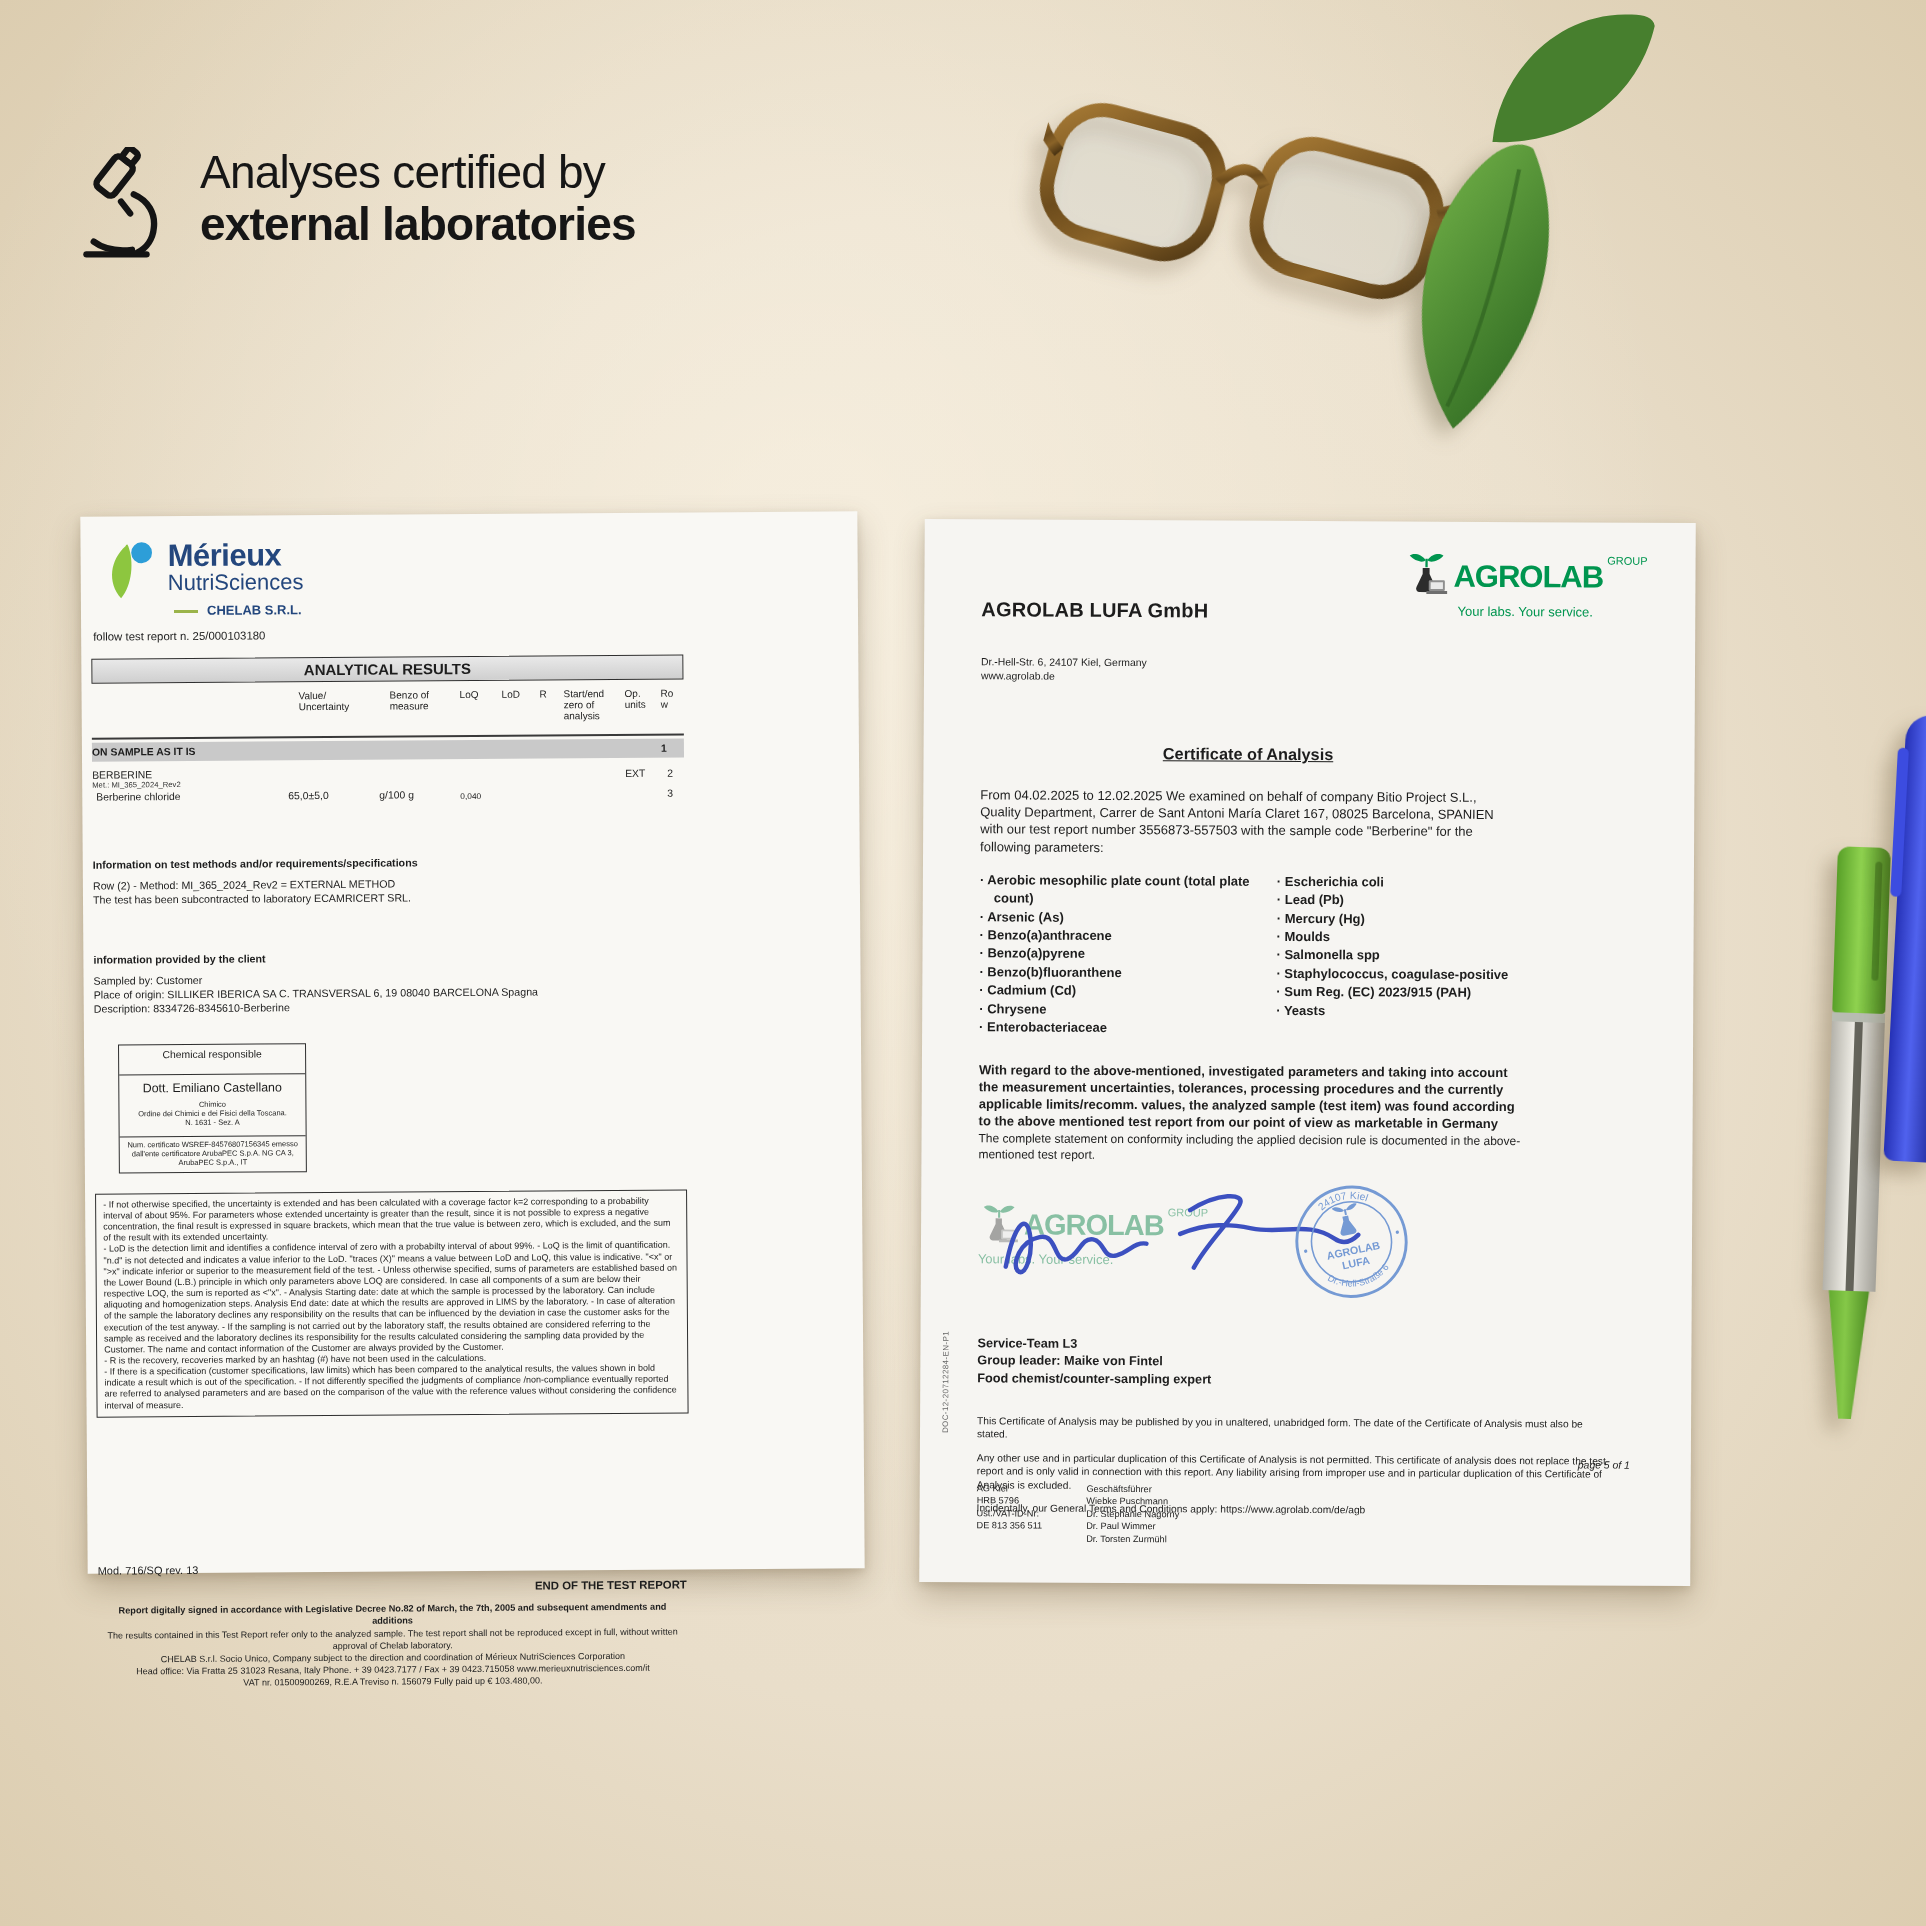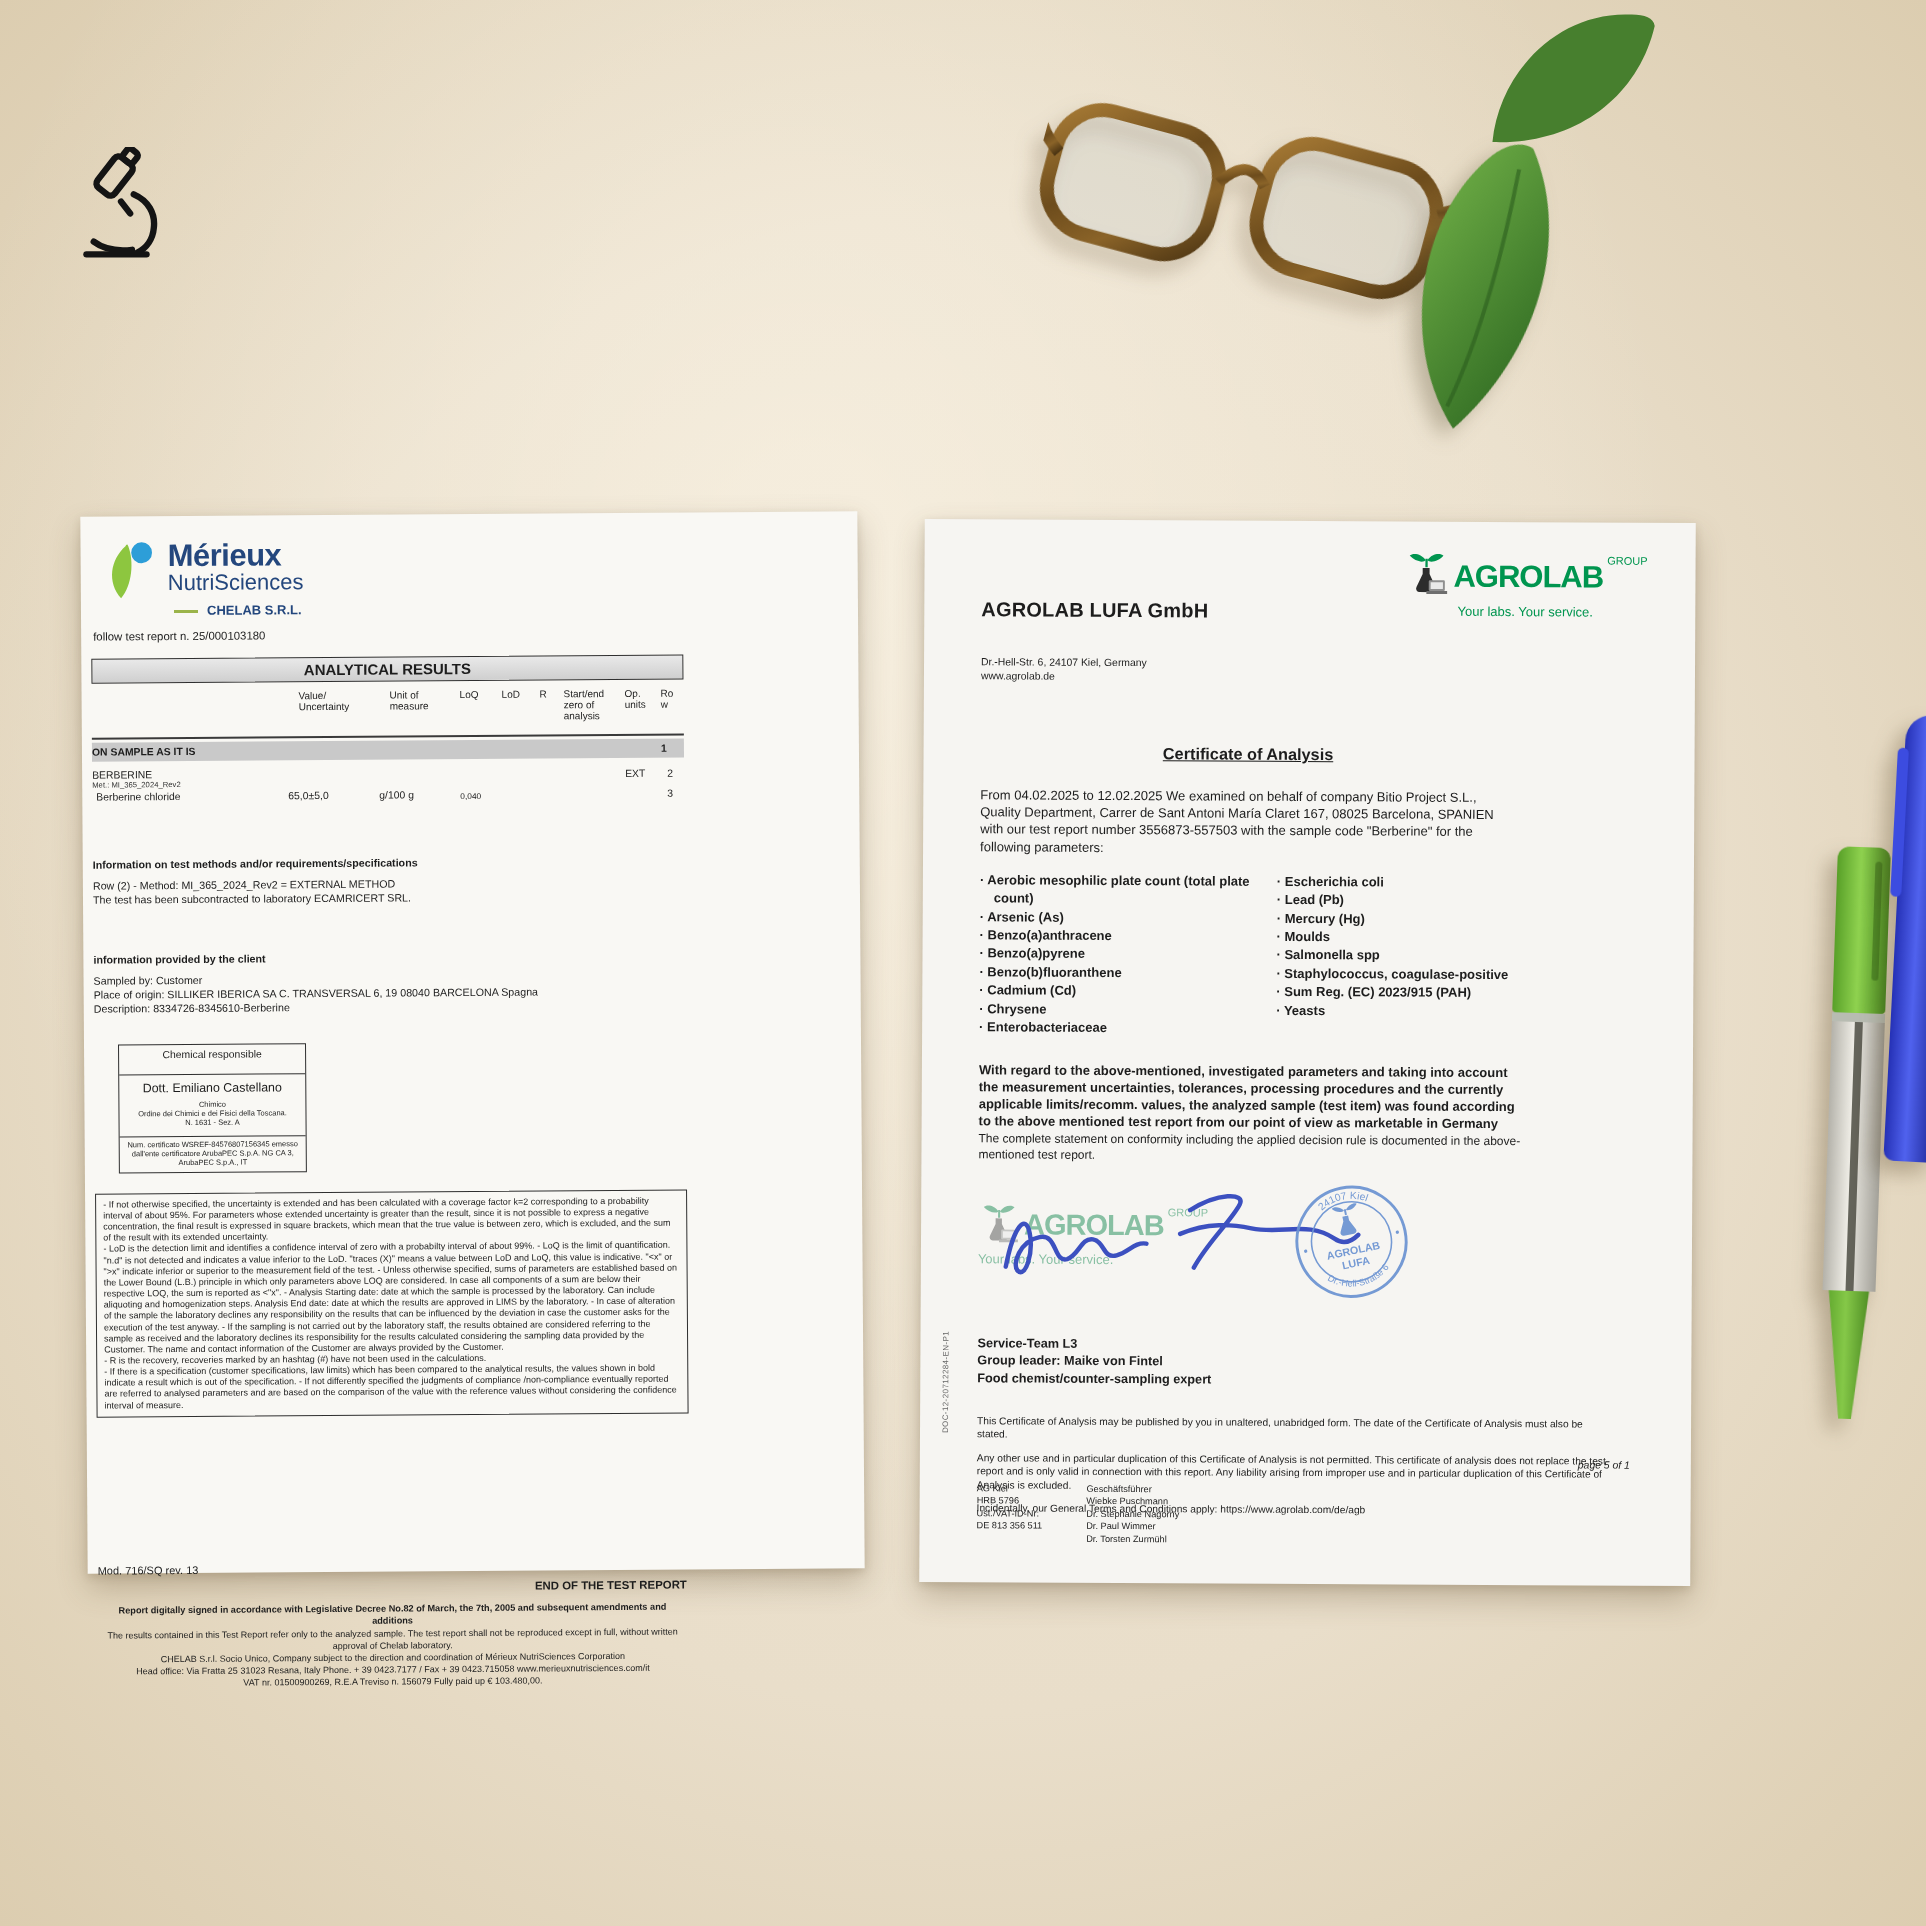--- a/index.html
+++ b/index.html
@@ -121,20 +121,24 @@
         <g transform="rotate(38 40 28)">
           <rect x="28" y="12" width="24" height="42" rx="6"></rect>
           <rect x="33" y="-2" width="14" height="14" rx="4"></rect>
         </g>
         <path d="M58 52 c16 7 24 21 22 37 c-1 12 -8 22 -18 27"></path>
         <path d="M44 60 l10 13"></path>
         <path d="M14 104 q16 12 42 9"></path>
         <path d="M6 118 h66"></path>
       </g>
     </svg>
+    <div class="txt">
+      <div class="l1">Analyses certified by</div>
+      <div class="l2">external laboratories</div>
+    </div>
   </div>
 
   <div class="paper left">
 
     <div class="mx-row">
       <svg width="53" height="59" viewBox="0 0 56 62">
         <path d="M20 6 C4 20 0 44 15 61 C27 47 29 22 23 6 C22 3 21 4 20 6 Z" fill="var(--merieux-leaf,#8dc63f)"></path>
         <circle cx="37" cy="13" r="11" fill="var(--merieux-dot,#2d9ed8)"></circle>
       </svg>
       <div>
@@ -145,21 +149,21 @@
     <div class="mx-chelab">
       <span class="mx-dash"></span><span>CHELAB S.R.L.</span>
     </div>
     <div class="mx-ref">follow test report n. 25/000103180</div>
 
     <div class="a-table">
       <div class="t-titlebar">ANALYTICAL RESULTS</div>
       <div class="tg t-head">
         <div class="c"></div>
         <div class="c val">Value/ Uncertainty</div>
-        <div class="c unit">Unit of measure</div>
+        <div class="c unit">Benzo of measure</div>
         <div class="c">LoQ</div>
         <div class="c">LoD</div>
         <div class="c">R</div>
         <div class="c">Start/end zero of analysis</div>
         <div class="c">Op. units</div>
         <div class="c">Ro w</div>
       </div>
       <div class="t-sep"></div>
       <div class="tg t-section">
         <div class="c" style="grid-column:1/9;">ON SAMPLE AS IT IS</div>

